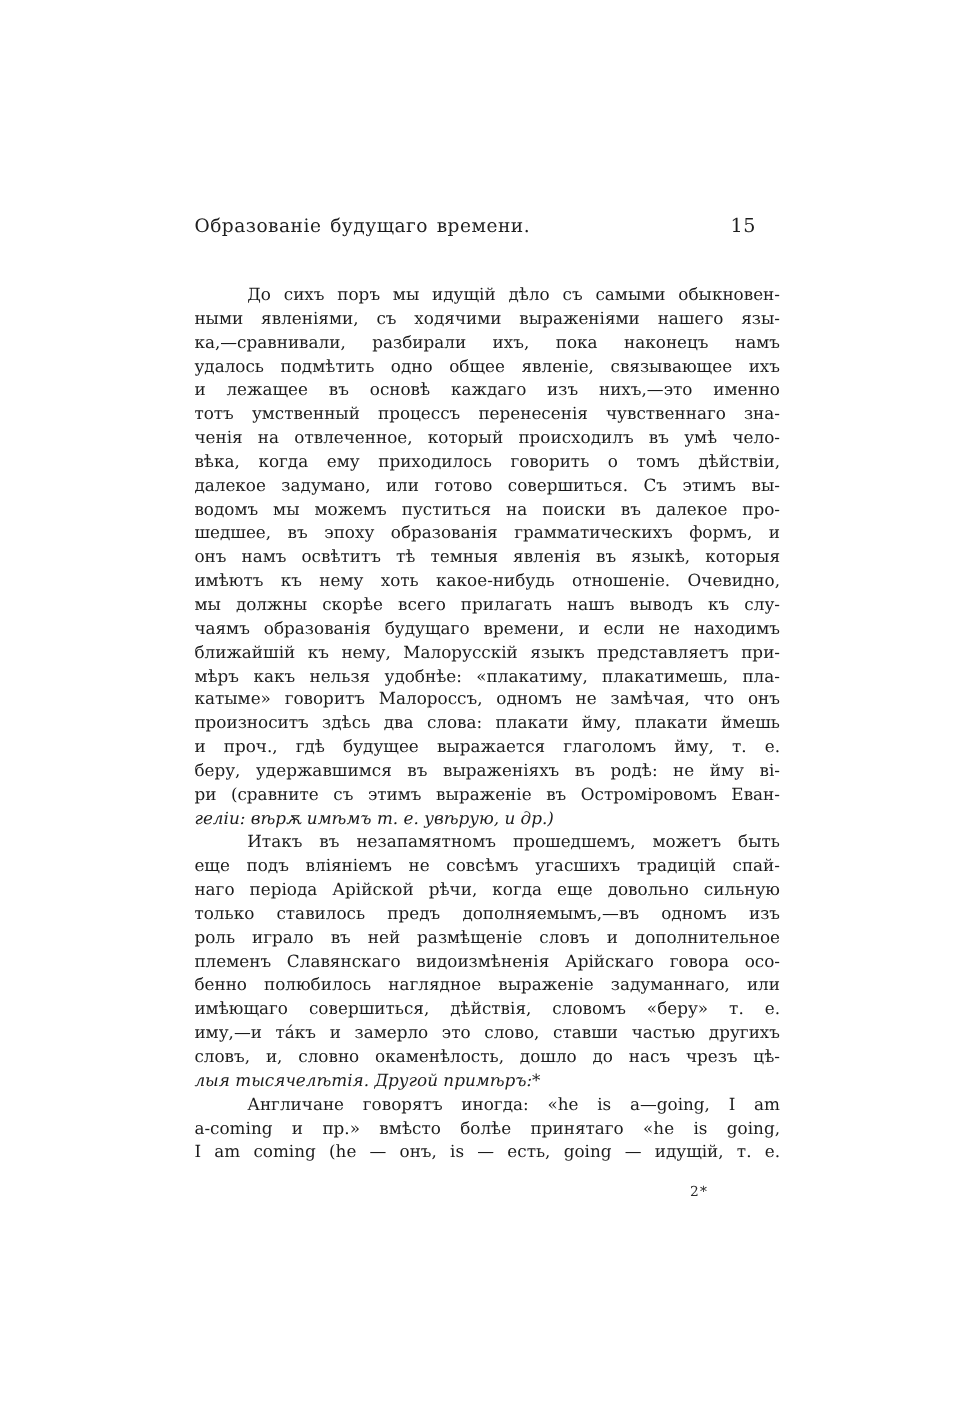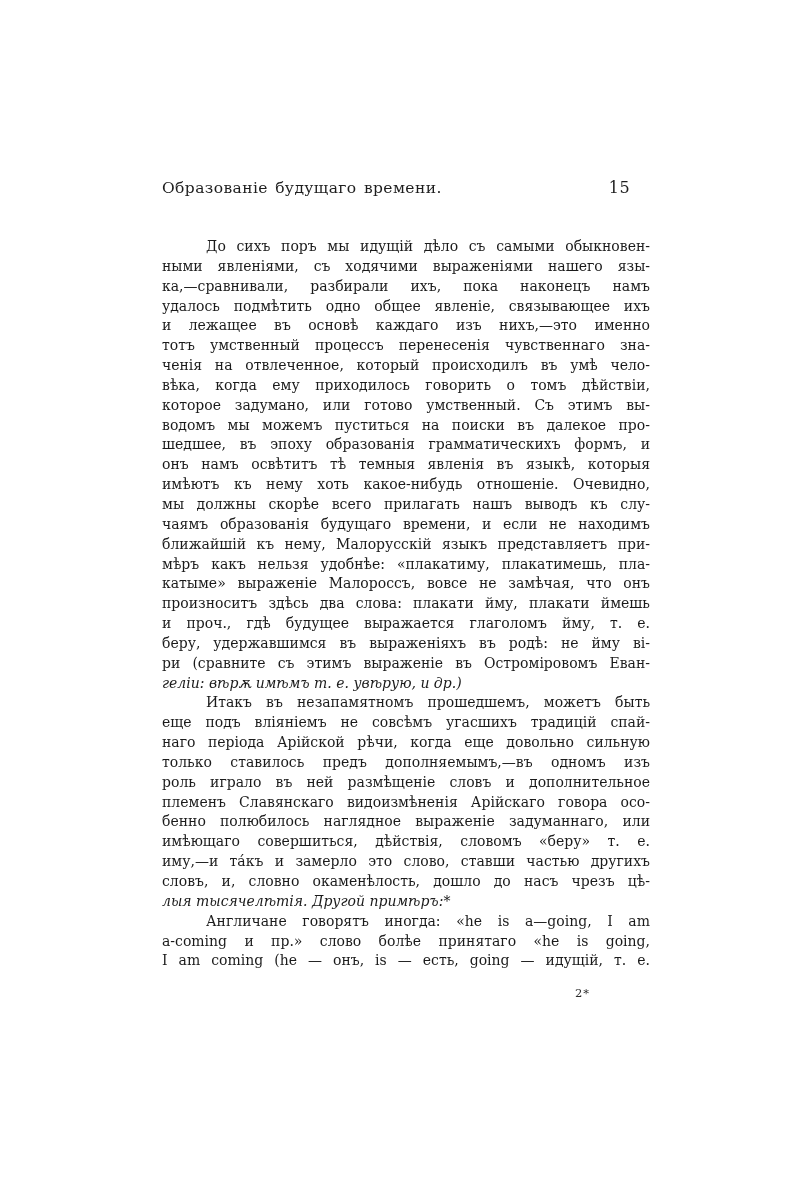--- a/index.html
+++ b/index.html
@@ -86,30 +86,30 @@
   <div class="body-text" id="body-text">
       <div class="paragraph">
         <div class="line indent">До сихъ поръ мы идущій дѣло съ самыми обыкновен-</div>
         <div class="line">ными явленіями, съ ходячими выраженіями нашего язы-</div>
         <div class="line">ка,—сравнивали, разбирали ихъ, пока наконецъ намъ</div>
         <div class="line">удалось подмѣтить одно общее явленіе, связывающее ихъ</div>
         <div class="line">и лежащее въ основѣ каждаго изъ нихъ,—это именно</div>
         <div class="line">тотъ умственный процессъ перенесенія чувственнаго зна-</div>
         <div class="line">ченія на отвлеченное, который происходилъ въ умѣ чело-</div>
         <div class="line">вѣка, когда ему приходилось говорить о томъ дѣйствіи,</div>
-        <div class="line">которое задумано, или готово умственный. Съ этимъ вы-</div>
+        <div class="line">далекое задумано, или готово совершиться. Съ этимъ вы-</div>
         <div class="line">водомъ мы можемъ пуститься на поиски въ далекое про-</div>
         <div class="line">шедшее, въ эпоху образованія грамматическихъ формъ, и</div>
         <div class="line">онъ намъ освѣтитъ тѣ темныя явленія въ языкѣ, которыя</div>
         <div class="line">имѣютъ къ нему хоть какое-нибудь отношеніе. Очевидно,</div>
         <div class="line">мы должны скорѣе всего прилагать нашъ выводъ къ слу-</div>
         <div class="line">чаямъ образованія будущаго времени, и если не находимъ</div>
         <div class="line">ближайшій къ нему, Малорусскій языкъ представляетъ при-</div>
         <div class="line">мѣръ какъ нельзя удобнѣе: «плакатиму, плакатимешь, пла-</div>
-        <div class="line">катыме» выраженіе Малороссъ, вовсе не замѣчая, что онъ</div>
+        <div class="line">катыме» говоритъ Малороссъ, одномъ не замѣчая, что онъ</div>
         <div class="line">произноситъ здѣсь два слова: плакати йму, плакати ймешь</div>
         <div class="line">и проч., гдѣ будущее выражается глаголомъ йму, т. е.</div>
         <div class="line">беру, удержавшимся въ выраженіяхъ въ родѣ: не йму ві-</div>
         <div class="line">ри (сравните съ этимъ выраженіе въ Остроміровомъ Еван-</div>
         <div class="line no-just">геліи: вѣрѫ имѣмъ т. е. увѣрую, и др.)</div>
       </div>
       <div class="paragraph">
         <div class="line indent">Итакъ въ незапамятномъ прошедшемъ, можетъ быть</div>
         <div class="line">еще подъ вліяніемъ не совсѣмъ угасшихъ традицій спай-</div>
         <div class="line">наго періода Арійской рѣчи, когда еще довольно сильную</div>
@@ -117,19 +117,19 @@
         <div class="line">роль играло въ ней размѣщеніе словъ и дополнительное</div>
         <div class="line">племенъ Славянскаго видоизмѣненія Арійскаго говора осо-</div>
         <div class="line">бенно полюбилось наглядное выраженіе задуманнаго, или</div>
         <div class="line">имѣющаго совершиться, дѣйствія, словомъ «беру» т. е.</div>
         <div class="line">иму,—и та́къ и замерло это слово, ставши частью другихъ</div>
         <div class="line">словъ, и, словно окаменѣлость, дошло до насъ чрезъ цѣ-</div>
         <div class="line no-just">лыя тысячелѣтія. Другой примѣръ:*</div>
       </div>
       <div class="paragraph">
         <div class="line indent">Англичане говорятъ иногда: «he is a—going, I am</div>
-        <div class="line">a-coming и пр.» слово болѣе принятаго «he is going,</div>
+        <div class="line">a-coming и пр.» вмѣсто болѣе принятаго «he is going,</div>
         <div class="line">I am coming (he — онъ, is — есть, going — идущій, т. е.</div>
       </div>
     </div>
 
   <div class="signature">2*</div>
 </div>
 
 </body></html>

